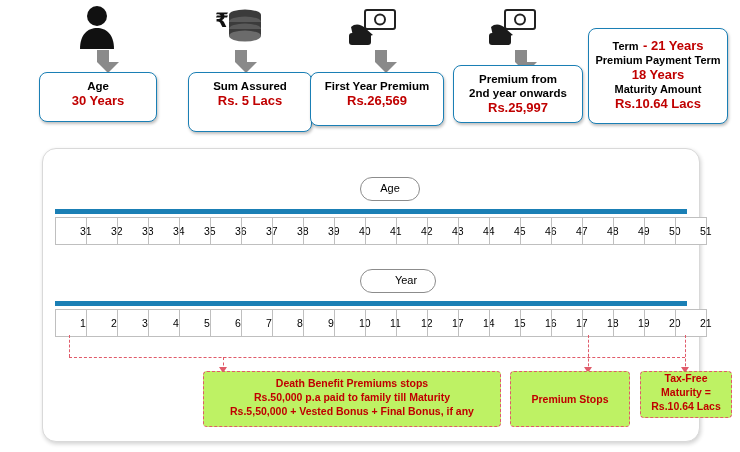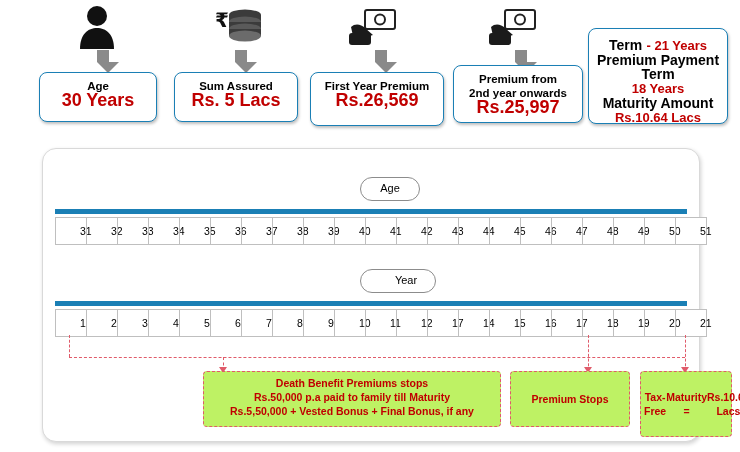--- a/index.html
+++ b/index.html
@@ -61,26 +61,26 @@
     box-sizing: border-box;
     padding-top: 6px;
   }
   .info-title {
     font-size: 11.5px;
     font-weight: bold;
     color: #000000;
     line-height: 14px;
   }
   .info-value {
-    font-size: 18px;
+    font-size: 13px;
     font-weight: bold;
     color: #c00000;
     line-height: 15px;
   }
-  .info-box.big .info-title { font-size: 14px; }
+  .info-box.big .info-title { font-size: 11px; }
   .info-box.big .info-value { font-size: 13px; }
 
   
   .panel {
     position: absolute;
     left: 42px;
     top: 148px;
     width: 656px;
     height: 292px;
     background: #ffffff;
@@ -224,21 +224,21 @@
       <div class="arrow-stem"></div>
       <div class="arrow-head"></div>
     </div>
   </div>
 
   <div class="info-box" style="left:39px; top:72px; width:118px; height:50px;">
     <div class="info-title">Age</div>
     <div class="info-value">30 Years</div>
   </div>
 
-  <div class="info-box" style="left:174px; top:72px; width:124px; height:50px;">
+  <div class="info-box" style="left:188px; top:72px; width:124px; height:60px;">
     <div class="info-title">Sum Assured</div>
     <div class="info-value">Rs. 5 Lacs</div>
   </div>
 
   <div class="info-box" style="left:310px; top:72px; width:134px; height:54px;">
     <div class="info-title">First Year Premium</div>
     <div class="info-value">Rs.26,569</div>
   </div>
 
   <div class="info-box" style="left:453px; top:65px; width:130px; height:58px;">
@@ -331,20 +331,20 @@
     <div class="callout" style="left:160px; top:222px; width:298px; height:56px;">
       <div>Death Benefit Premiums stops</div>
       <div>Rs.50,000 p.a paid to family till Maturity</div>
       <div>Rs.5,50,000 + Vested Bonus + Final Bonus, if any</div>
     </div>
 
     <div class="callout" style="left:467px; top:222px; width:120px; height:56px; display:flex; align-items:center; justify-content:center;">
       <div>Premium Stops</div>
     </div>
 
-    <div class="callout" style="left:597px; top:222px; width:92px; height:66px; display:flex; flex-direction:row; align-items:center; justify-content:space-between;">
+    <div class="callout" style="left:597px; top:222px; width:92px; height:47px; display:flex; flex-direction:column; align-items:center; justify-content:flex-end;">
       <div>Tax-Free</div>
       <div>Maturity =</div>
       <div>Rs.10.64 Lacs</div>
     </div>
 
   </div>
 </div>
 
 </body></html>

